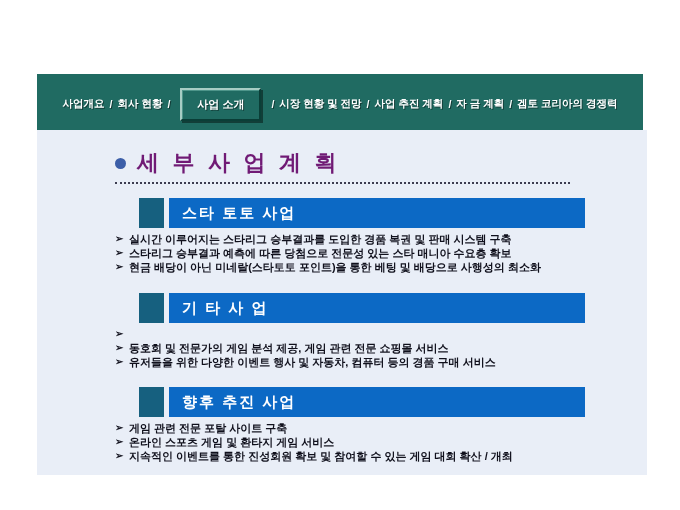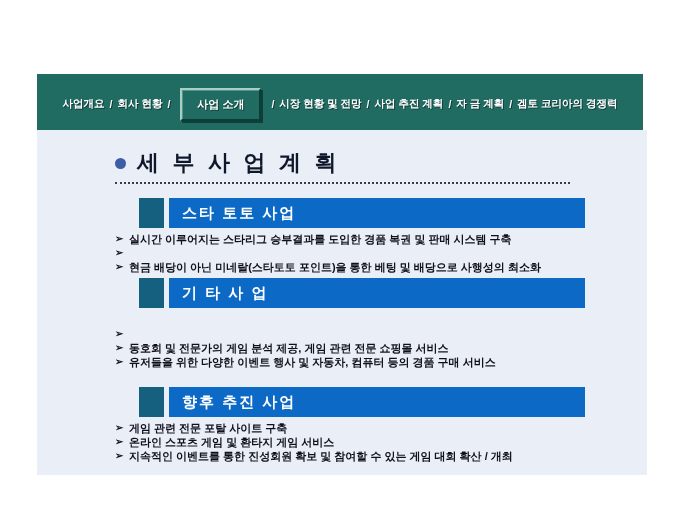--- a/index.html
+++ b/index.html
@@ -50,21 +50,21 @@
     position:absolute; left:78px; top:18px;
     display:flex; align-items:center; gap:11px;
   }
   .title-bullet {
     width:11px; height:11px; border-radius:50%;
     background:#3c5ea8; flex:none;
   }
   .title-text {
     font-family:"Liberation Serif", serif;
     font-size:22px; font-weight:bold;
-    color:#0f172a; letter-spacing:4px; white-space:nowrap;
+    color:#701a75; letter-spacing:4px; white-space:nowrap;
   }
   .title-underline {
     position:absolute; left:78px; top:52px;
     width:455px; height:0;
     border-bottom:2px dotted #3c3c50;
   }
 
   .section-bar {
     position:absolute; left:78px;
     display:flex; height:15px;padding-left:24px;
@@ -75,21 +75,21 @@
   }
   .section-title-bar {
     width:416px; height:30px;
     background:#0c69c5;
     color:#ffffff; font-size:15px; font-weight:bold; letter-spacing:2px;
     display:flex; align-items:center;
     padding-left:13px; box-sizing:border-box;
     white-space:nowrap;
   }
   .bar-1 { top:68px; }
-  .bar-2 { top:163px;align-items:flex-end; }
+  .bar-2 { top:163px; }
   .bar-3 { top:257px; }
 
   .bullets { position:absolute; left:78px; width:510px; }
   .bullets-1 { top:102px; }
   .bullets-2 { top:197px; }
   .bullets-3 { top:291px; }
   .bullet-line {
     display:flex; align-items:flex-start;
     font-size:11px; line-height:14px;
     font-weight:bold; color:#10101c;
@@ -128,20 +128,21 @@
     <span class="section-square"></span>
     <span class="section-title-bar">스타 토토 사업</span>
   </div>
   <div class="bullets bullets-1">
     <div class="bullet-line">
       <span class="bullet-glyph">➢</span>
       <span>실시간 이루어지는 스타리그 승부결과를 도입한 경품 복권 및 판매 시스템 구축</span>
     </div>
     <div class="bullet-line">
       <span class="bullet-glyph">➢</span>
+      <span>스타리그 승부결과 예측에 따른 당첨으로 전문성 있는 스타 매니아 수요층 확보</span>
     </div>
     <div class="bullet-line">
       <span class="bullet-glyph">➢</span>
       <span>현금 배당이 아닌 미네랄(스타토토 포인트)을 통한 베팅 및 배당으로 사행성의 최소화</span>
     </div>
   </div>
 
   <div class="section-bar bar-2">
     <span class="section-square"></span>
     <span class="section-title-bar">기 타  사 업</span>

